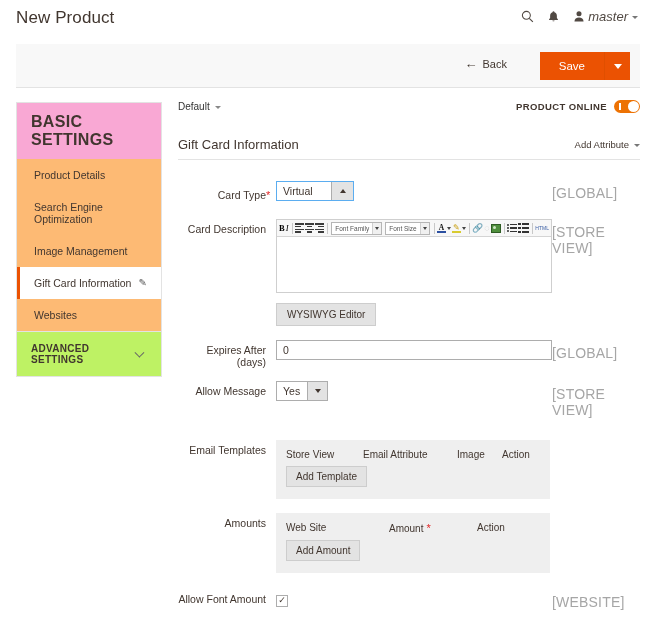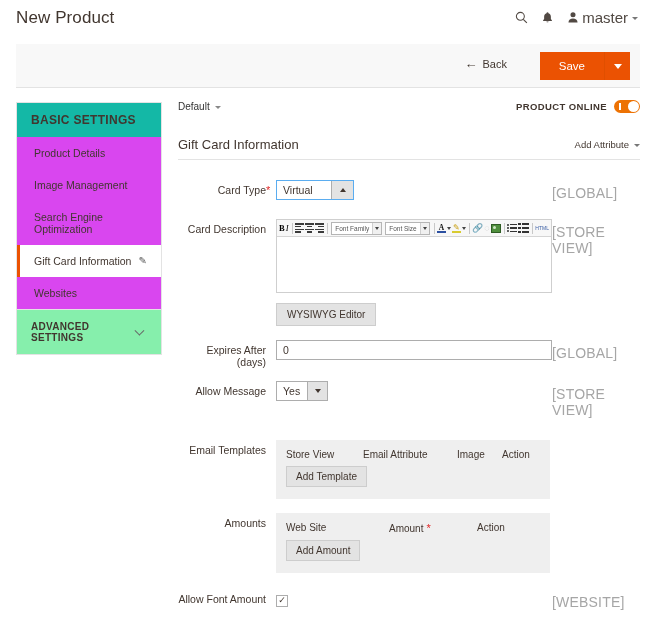--- a/index.html
+++ b/index.html
@@ -25,21 +25,21 @@
     position: absolute; left: 16px; top: 8px;
     font-size: 17px; color: #41362f; font-weight: 400;
     letter-spacing: .1px;
   }
   .hdr-icons {
     position: absolute; right: 10px; top: 9px;
     display: flex; align-items: center; gap: 14px;
   }
   .hdr-ic { color: #514943; display: flex; align-items: center; cursor: pointer; }
   .hdr-user { display: flex; align-items: center; gap: 3px; cursor: pointer; }
-  .hdr-user .uname { font-size: 15px; color: #514943; }
+  .hdr-user .uname { font-size: 13px; color: #514943; font-style: italic; }
   .caret-dn {
     width: 0; height: 0; border-left: 3px solid transparent;
     border-right: 3px solid transparent; border-top: 3.5px solid #777;
     margin-left: 1px; margin-top: 1px;
   }
 
   
   .actionbar {
     position: absolute; left: 16px; top: 44px; width: 624px; height: 44px;
     background: #f8f8f8; border-bottom: 1px solid #e3e3e3;
@@ -69,36 +69,36 @@
     width: 0; height: 0; border-left: 4px solid transparent;
     border-right: 4px solid transparent; border-top: 5px solid #ffffff;
   }
 
   
   .sidebar {
     position: absolute; left: 16px; top: 102px; width: 146px;
     background: #efefef; border: 1px solid #e3e3e3;
   }
   .sb-group-title {
-    font-size: 12px; font-weight: bold; color: #41362f;
+    font-size: 16px; font-weight: bold; color: #41362f;
     letter-spacing: .3px; padding: 10px 14px 10px 14px;
-    background: #14b8a6; text-transform: uppercase;
+    background: #f9a8d4; text-transform: uppercase;
   }
   .sb-item {
     font-size: 10.5px; color: #41362f; padding: 10px 12px 10px 14px;
-    background: #d946ef; border-left: 3px solid transparent;
+    background: #fdba74; border-left: 3px solid transparent;
     cursor: pointer; display: flex; align-items: center; gap: 7px;
   }
   .sb-item.active {
     background: #ffffff; border-left: 3px solid #eb5202; color: #41362f;
   }
   .pencil-ic { color: #5c5c5c; font-size: 10px; line-height: 1; }
   .sb-adv {
     font-size: 10px; font-weight: bold; color: #41362f; letter-spacing: .3px;
-    padding: 11px 14px; background: #86efac;
+    padding: 11px 14px; background: #bef264;
     border-top: 1px solid #e3e3e3;
     display: flex; align-items: center; justify-content: space-between;
     cursor: pointer; text-transform: uppercase;
   }
   .chev {
     width: 7px; height: 7px; border-right: 1.4px solid #666;
     border-bottom: 1.4px solid #666; transform: rotate(45deg);
     margin-top: -3px; margin-right: 4px;
   }
 
@@ -304,24 +304,24 @@
     </div>
   </div>
 
   <div class="sidebar">
     <div class="sb-group-title">BASIC SETTINGS</div>
 
     <div class="sb-item">
       <span>Product Details</span>
     </div>
     <div class="sb-item">
+      <span>Search Engine Optimization</span>
+    </div>
+    <div class="sb-item">
       <span>Image Management</span>
-    </div>
-    <div class="sb-item">
-      <span>Search Engine Optimization</span>
     </div>
     <div class="sb-item active">
       <span>Gift Card Information</span>
       <span class="pencil-ic">✎</span>
     </div>
     <div class="sb-item">
       <span>Websites</span>
     </div>
 
     <div class="sb-adv">
@@ -348,21 +348,21 @@
 
     <div class="sec-head-row">
       <div class="sec-title">Gift Card Information</div>
       <div class="add-attr">
         <span>Add Attribute</span>
         <span class="caret-dn"></span>
       </div>
     </div>
     <div class="sec-rule"></div>
 
-    <div class="frow" style="margin-top:20px;">
+    <div class="frow" style="margin-top:20px;align-items:flex-end;">
       <div class="lbl-col">Card Type</div>
       <div class="req-col">*</div>
       <div class="fld-col">
         <div class="sel-open">
           <span class="val">Virtual</span>
           <span class="btn">
             <span class="tri-up"></span>
           </span>
         </div>
       </div>

